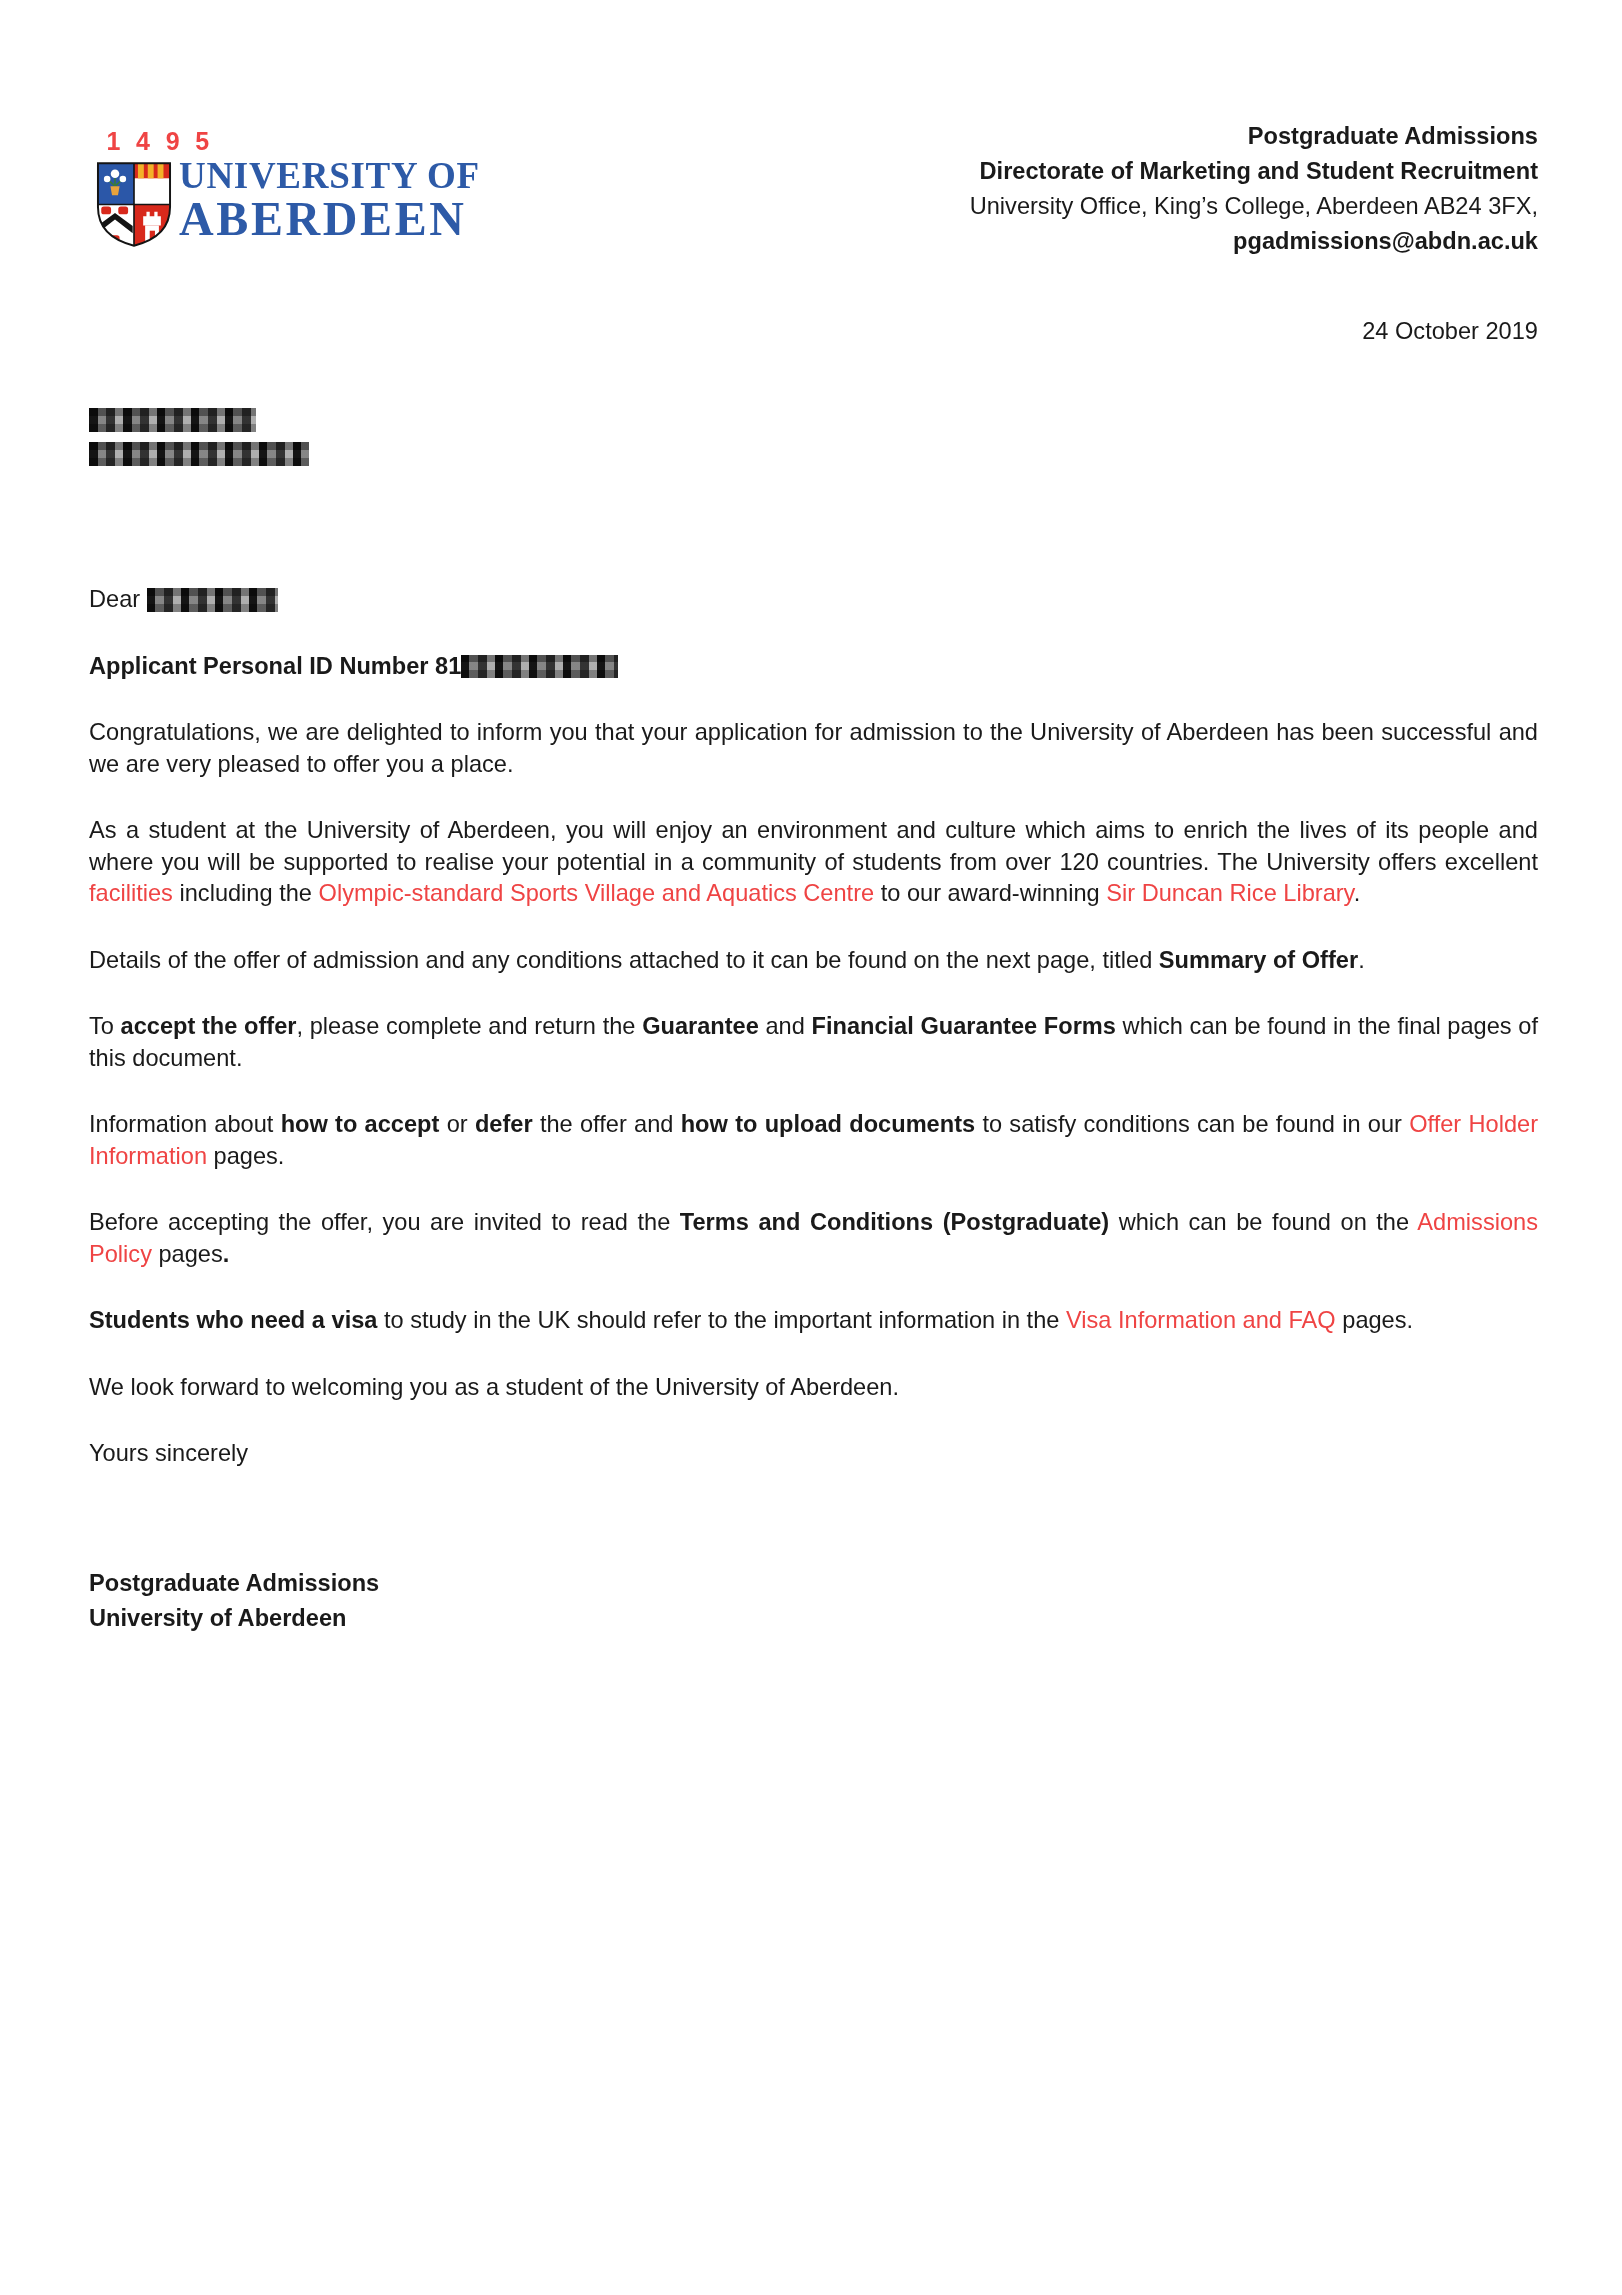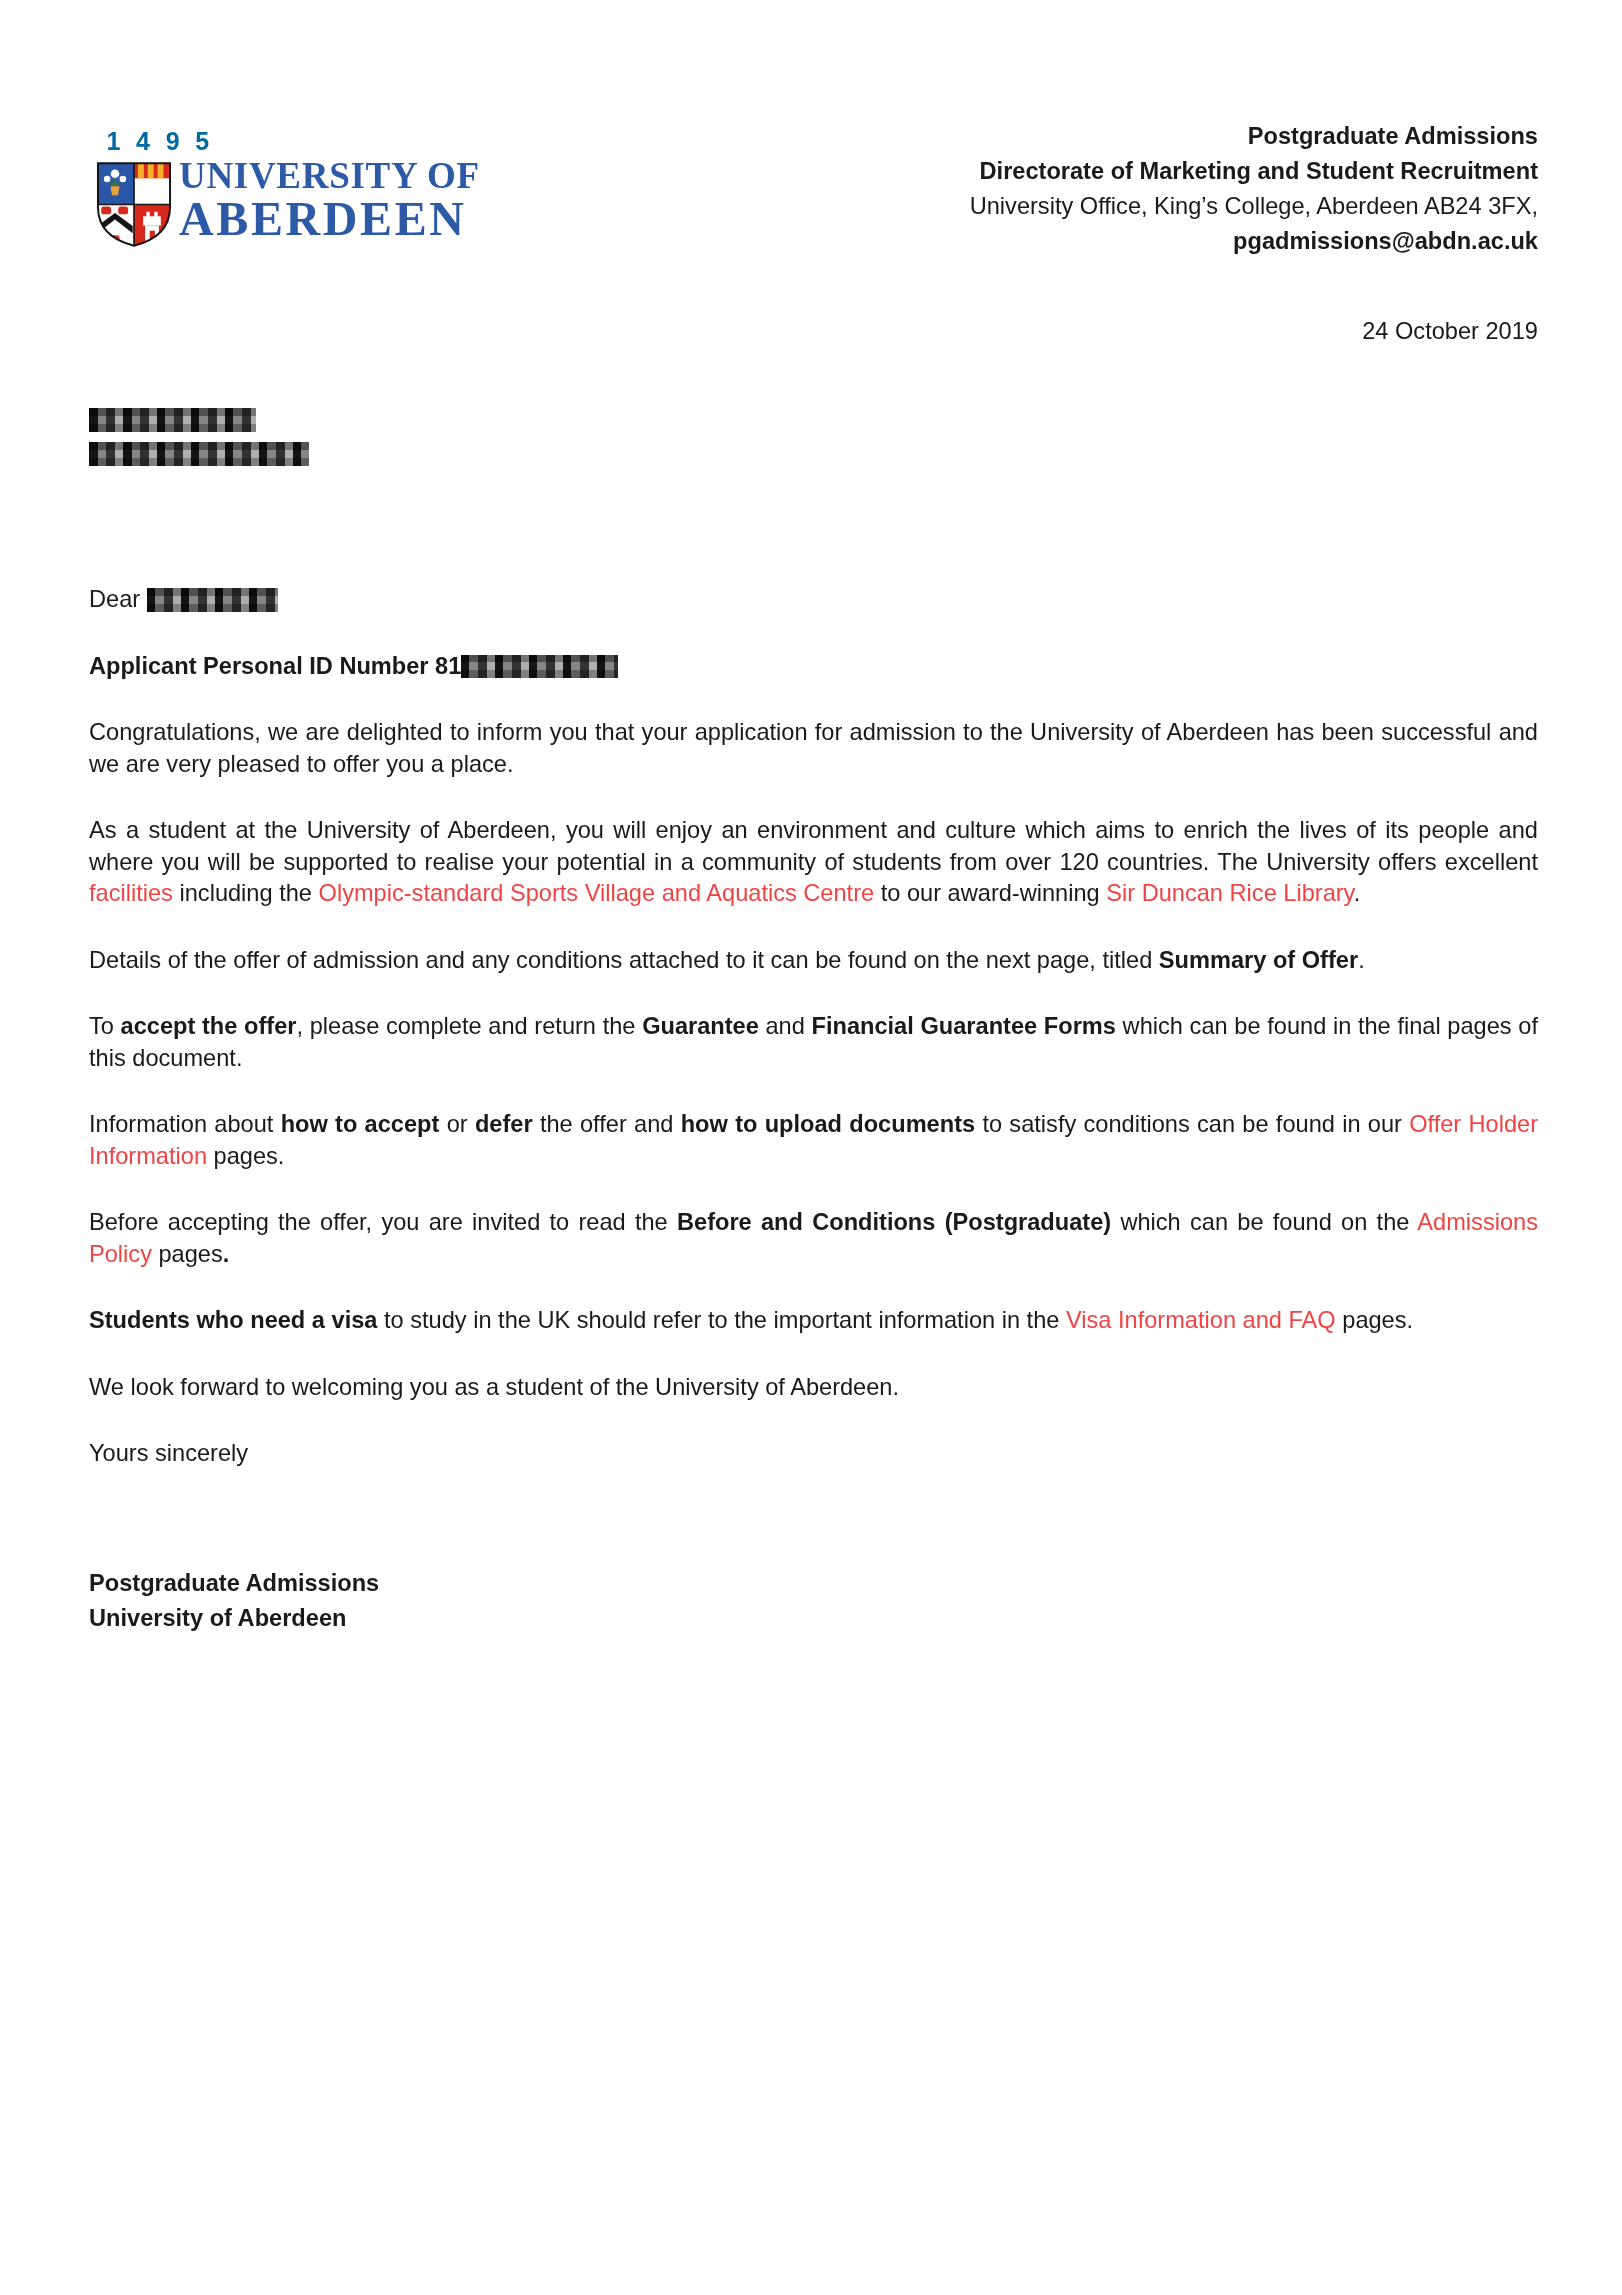--- a/index.html
+++ b/index.html
@@ -9,21 +9,21 @@
     height:2295px;
     background:#ffffff;
     font-family:"Liberation Sans", sans-serif;
     color:#1a1a1a;
     overflow:hidden;
   }
 
   
   .logo{position:absolute;left:96px;top:129px;}
   .logo-year{
-    font-size:25px;font-weight:bold;color:#0369a1;
+    font-size:25px;font-weight:bold;color:#ef4444;
     letter-spacing:15.7px;margin:0 0 6.6px 10.5px;line-height:1;
   }
   .logo-row{display:flex;gap:7px;align-items:flex-start;}
   .wordmark{margin-top:-3.9px;font-family:"Liberation Serif", serif;font-weight:700;color:#2d5aa7;}
   .wm1{font-size:37px;line-height:1;letter-spacing:0.7px;}
   .wm2{font-size:48px;line-height:1;letter-spacing:2.6px;margin-top:1.3px;}
 
   
   .header-right{
     position:absolute;top:119px;right:85px;
@@ -131,21 +131,21 @@
   </div>
 
   <div class="letter-body" id="letter-body">
       <p class="para"><span class="plain">Dear </span><span class="redact" style="width: 131px;"></span></p>
       <p class="para"><span class="b">Applicant Personal ID Number 81</span><span class="redact" style="width: 157px;"></span></p>
       <p class="para"><span class="plain">Congratulations, we are delighted to inform you that your application for admission to the University of Aberdeen has been successful and we are very pleased to offer you a place.</span></p>
       <p class="para"><span class="plain">As a student at the University of Aberdeen, you will enjoy an environment and culture which aims to enrich the lives of its people and where you will be supported to realise your potential in a community of students from over 120 countries.  The University offers excellent </span><span class="link">facilities</span><span class="plain"> including the </span><span class="link">Olympic-standard Sports Village and Aquatics Centre</span><span class="plain"> to our award-winning </span><span class="link">Sir Duncan Rice Library</span><span class="plain">.</span></p>
       <p class="para"><span class="plain">Details of the offer of admission and any conditions attached to it can be found on the next page, titled </span><span class="b">Summary of Offer</span><span class="plain">.</span></p>
       <p class="para"><span class="plain">To </span><span class="b">accept the offer</span><span class="plain">, please complete and return the </span><span class="b">Guarantee</span><span class="plain"> and </span><span class="b">Financial Guarantee Forms</span><span class="plain"> which can be found in the final pages of this document.</span></p>
       <p class="para"><span class="plain">Information about </span><span class="b">how to accept</span><span class="plain"> or </span><span class="b">defer</span><span class="plain"> the offer and </span><span class="b">how to upload documents</span><span class="plain"> to satisfy conditions can be found in our </span><span class="link">Offer Holder Information</span><span class="plain"> pages.</span></p>
-      <p class="para"><span class="plain">Before accepting the offer, you are invited to read the </span><span class="b">Before and Conditions (Postgraduate)</span><span class="plain"> which can be found on the </span><span class="link">Admissions Policy</span><span class="plain"> pages</span><span class="b">.</span></p>
+      <p class="para"><span class="plain">Before accepting the offer, you are invited to read the </span><span class="b">Terms and Conditions (Postgraduate)</span><span class="plain"> which can be found on the </span><span class="link">Admissions Policy</span><span class="plain"> pages</span><span class="b">.</span></p>
       <p class="para"><span class="b">Students who need a visa</span><span class="plain"> to study in the UK should refer to the important information in the </span><span class="link">Visa Information and FAQ</span><span class="plain"> pages.</span></p>
       <p class="para"><span class="plain">We look forward to welcoming you as a student of the University of Aberdeen.</span></p>
       <p class="para sig-gap"><span class="plain">Yours sincerely</span></p>
       <p class="para tight"><span class="b">Postgraduate Admissions</span></p>
       <p class="para"><span class="b">University of Aberdeen</span></p>
     </div>
 
 </div>
 
 

